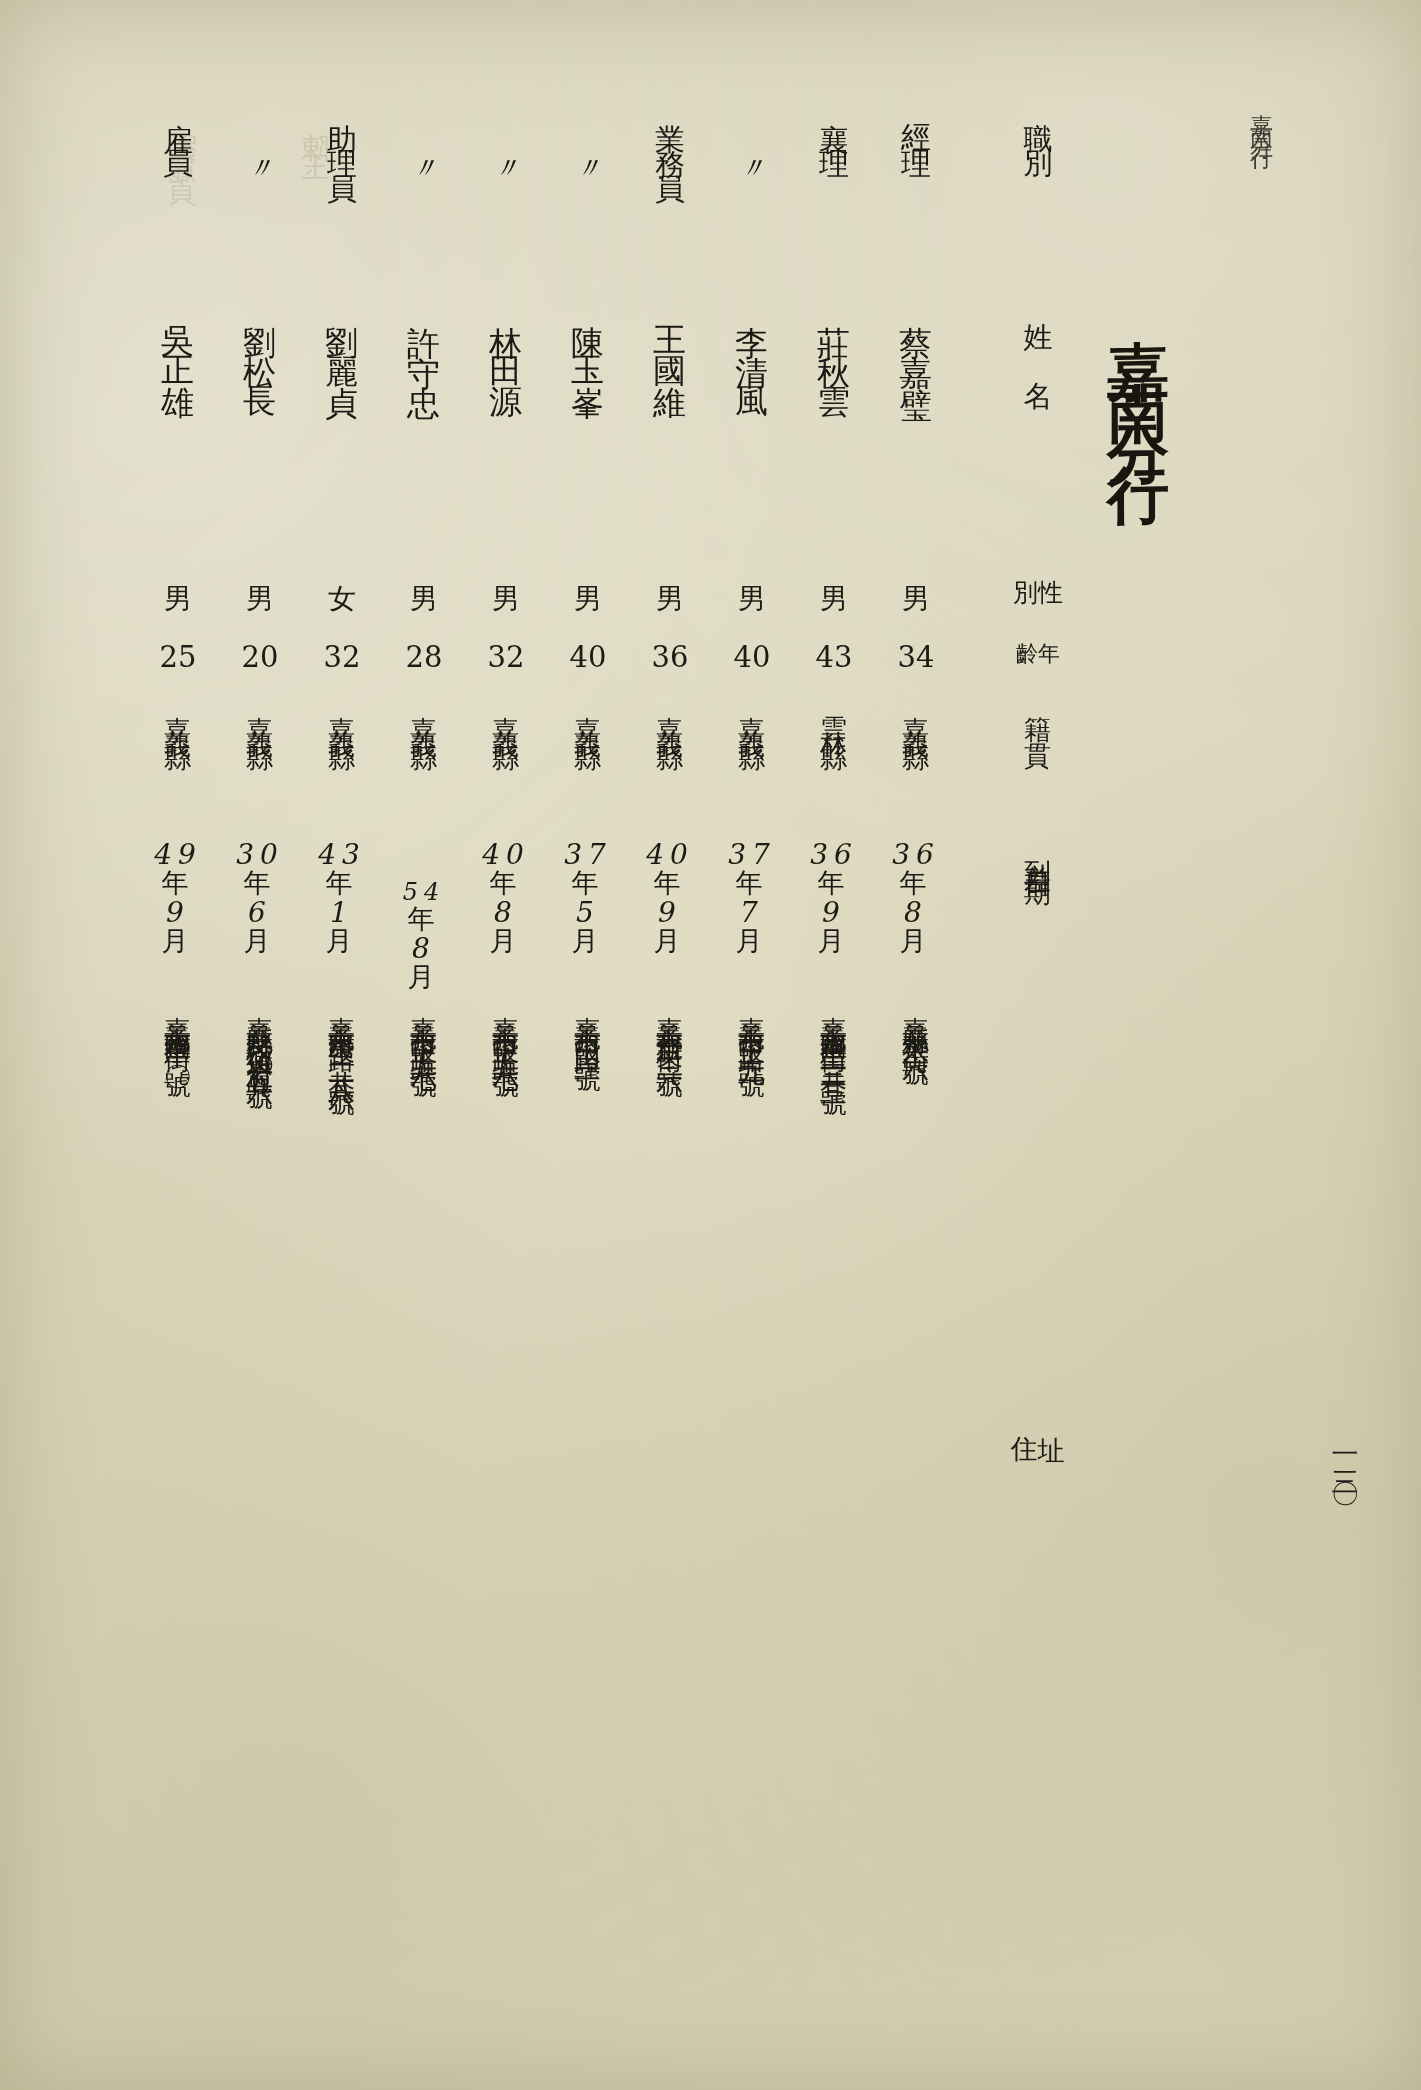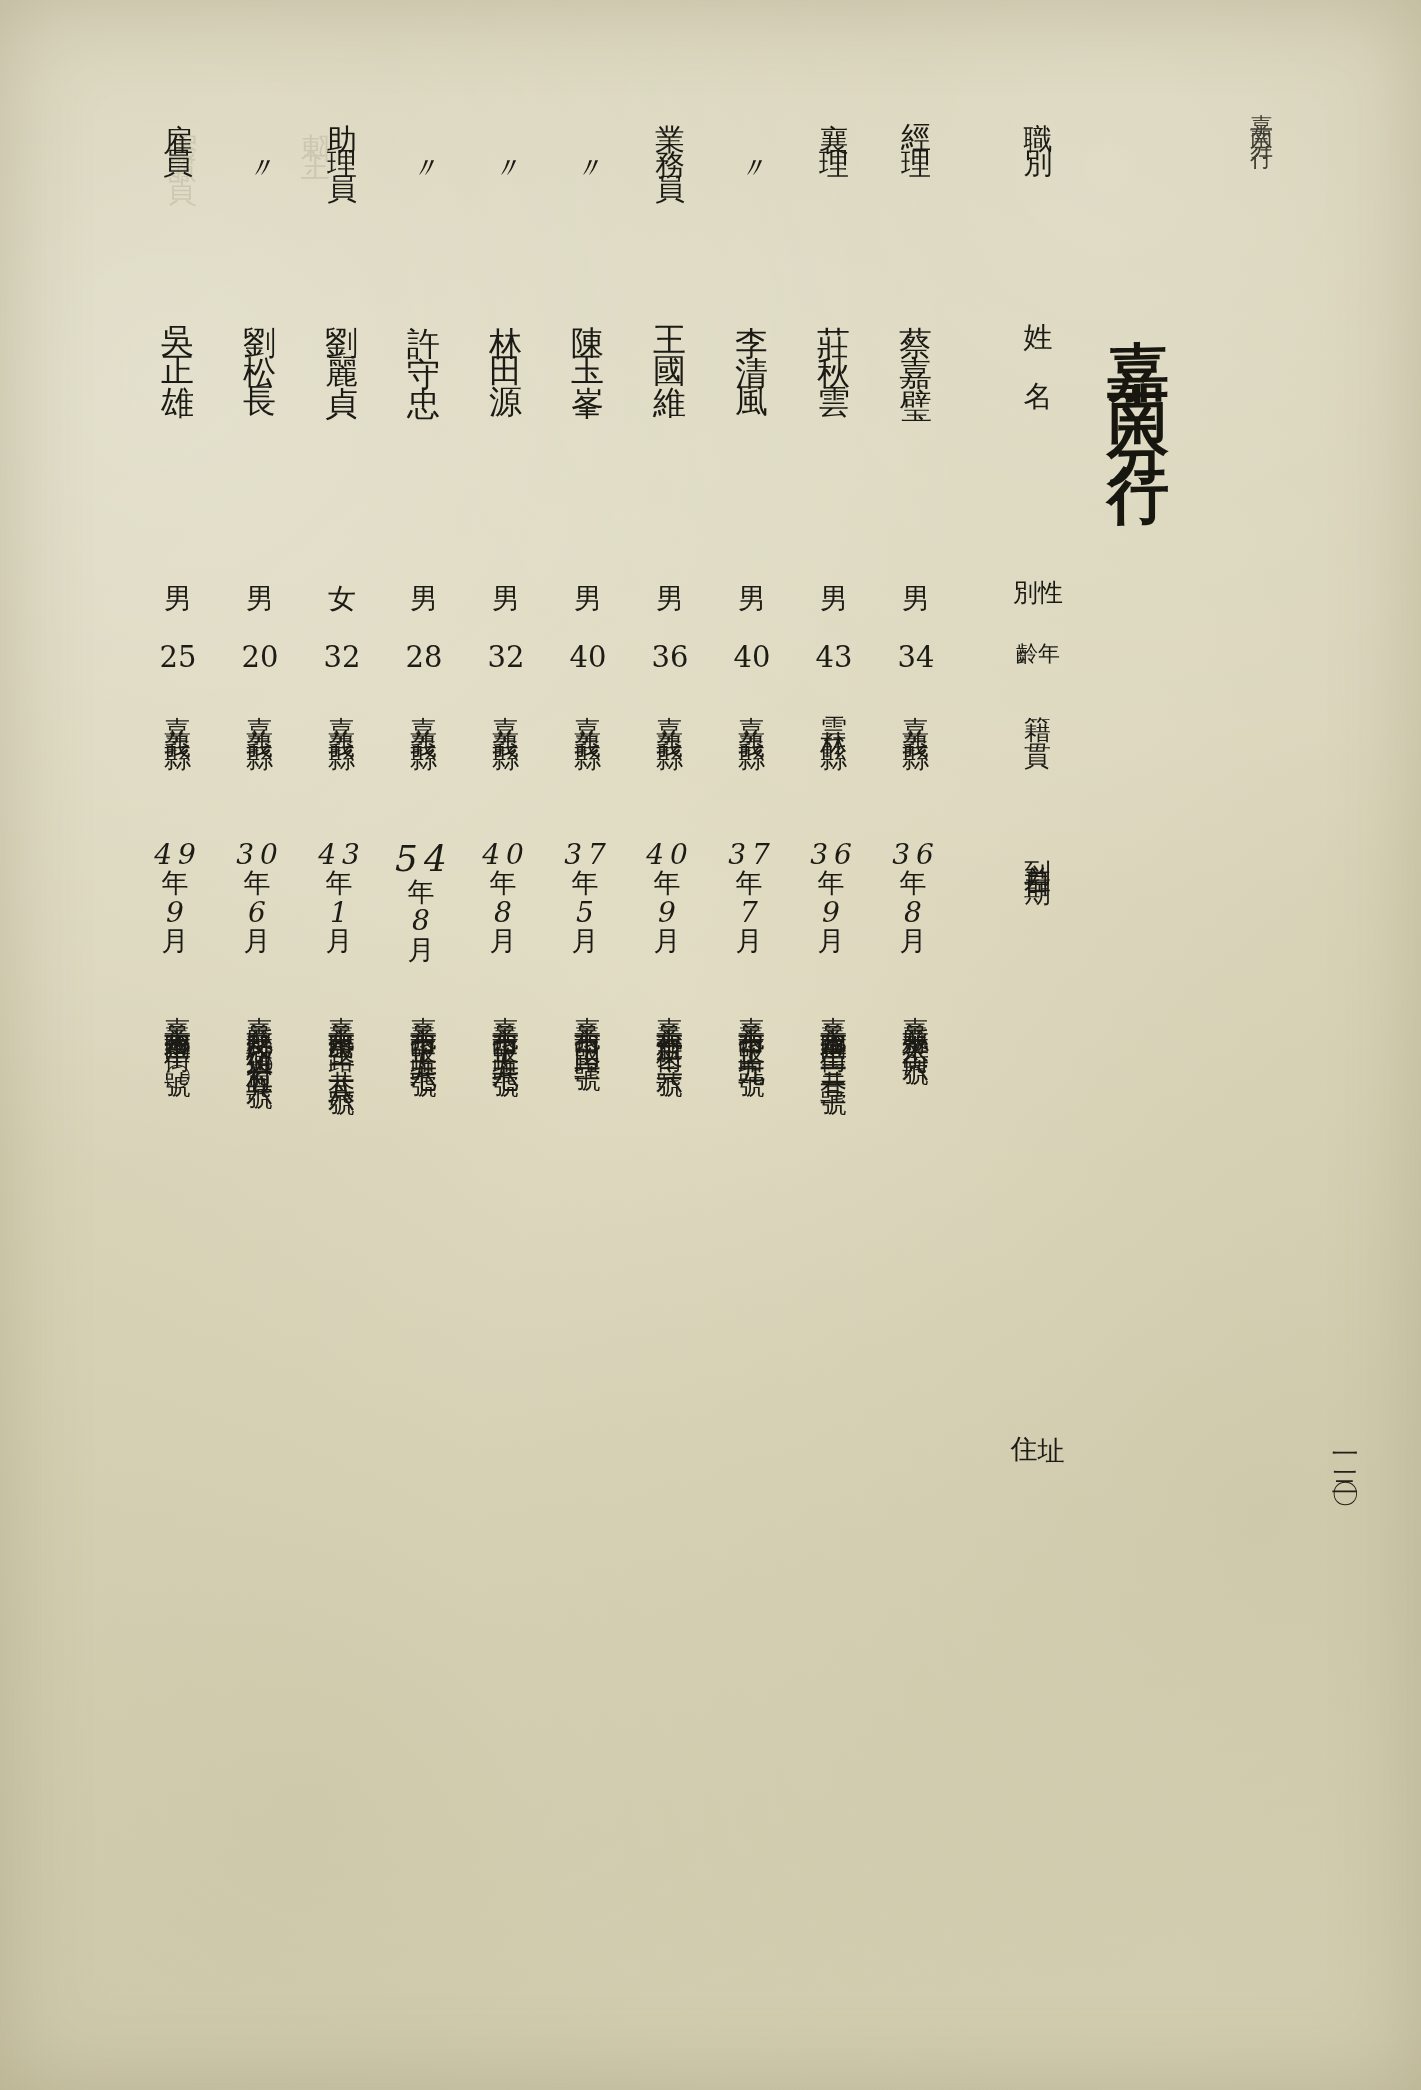--- a/index.html
+++ b/index.html
@@ -265,21 +265,21 @@
         </div>
         <div class="cell f-addr"><span class="vtext">嘉義市中正路五六七號</span></div>
       </div>
       <div class="col" style="left: 392px;">
         <div class="cell f-role ditto" style="top: 150px;"><span class="vtext" style="writing-mode: horizontal-tb; font-style: italic; font-size: 30px;">〃</span></div>
         <div class="cell f-name"><span class="vtext">許守忠</span></div>
         <div class="cell f-sex"><span style="font-size: 28px;">男</span></div>
         <div class="cell f-age"><span class="num">28</span></div>
         <div class="cell f-origin"><span class="vtext">嘉義縣</span></div>
         <div class="cell f-date">
-          <div class="num" style="display: block; line-height: 1.05; font-size: 36px;">54</div>
+          <div class="num" style="display: block; line-height: 1.05; font-size: 24px; margin-top: 40px;">54</div>
           <div class="vtext" style="display: block; line-height: 1.05; font-size: 27px; writing-mode: horizontal-tb;">年</div>
           <div class="num" style="display: block; line-height: 1.05; font-size: 28px;">8</div>
           <div class="vtext" style="display: block; line-height: 1.05; font-size: 27px; writing-mode: horizontal-tb;">月</div>
         </div>
         <div class="cell f-addr"><span class="vtext">嘉義市中正路五六七號</span></div>
       </div>
       <div class="col" style="left: 310px;">
         <div class="cell f-role"><span class="vtext">助理員</span></div>
         <div class="cell f-name"><span class="vtext">劉麗貞</span></div>
         <div class="cell f-sex"><span style="font-size: 28px;">女</span></div>

